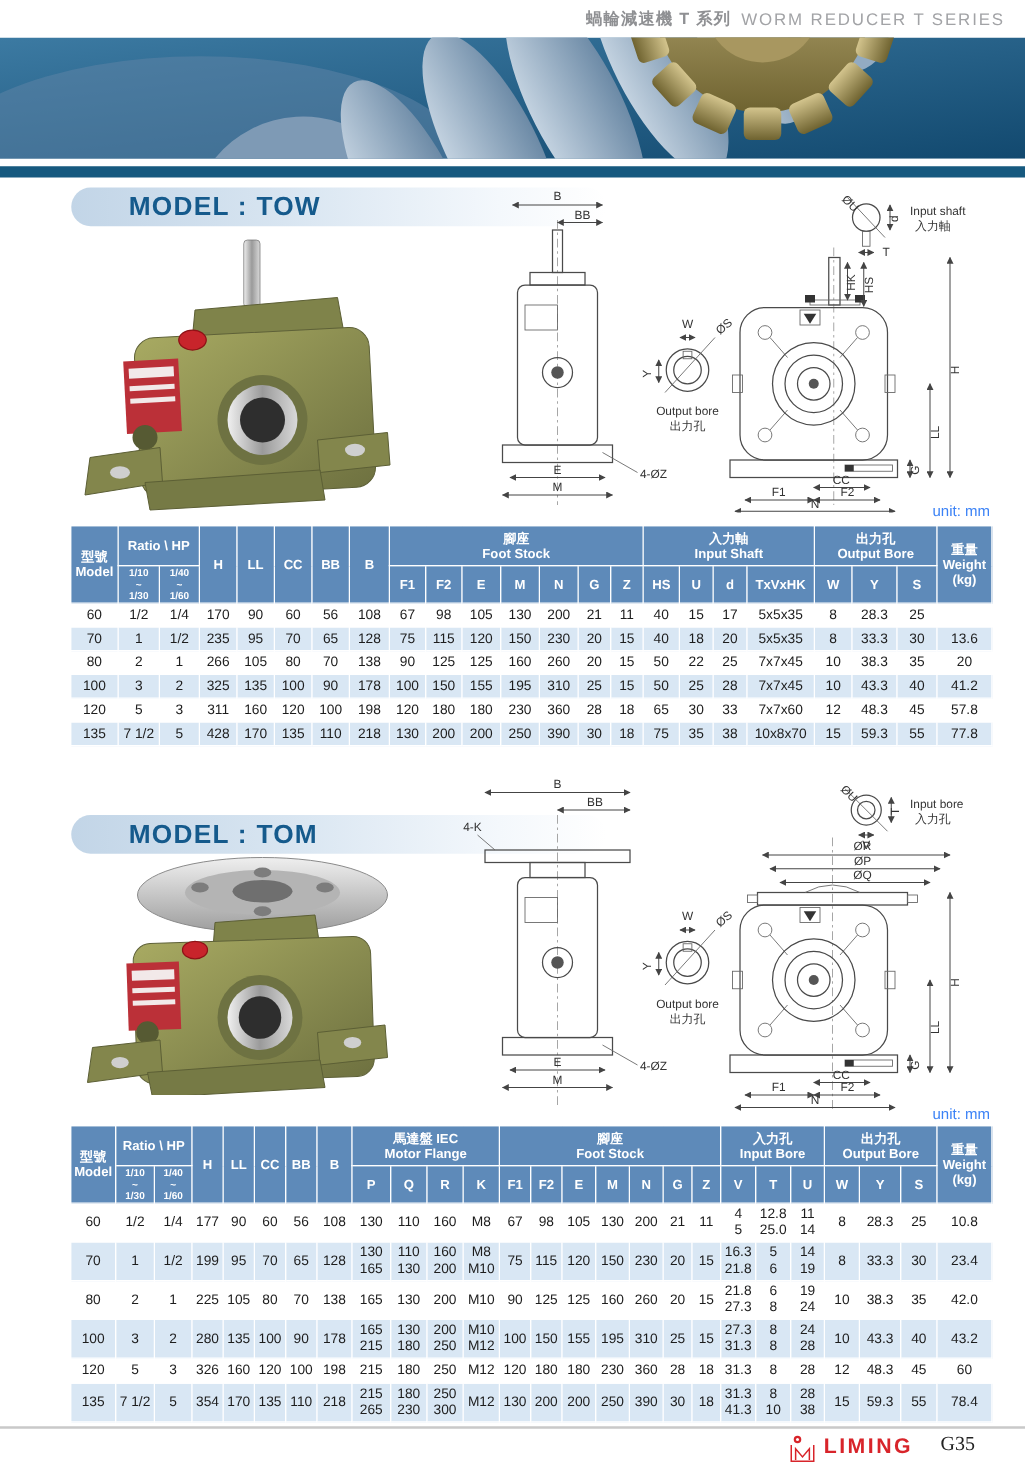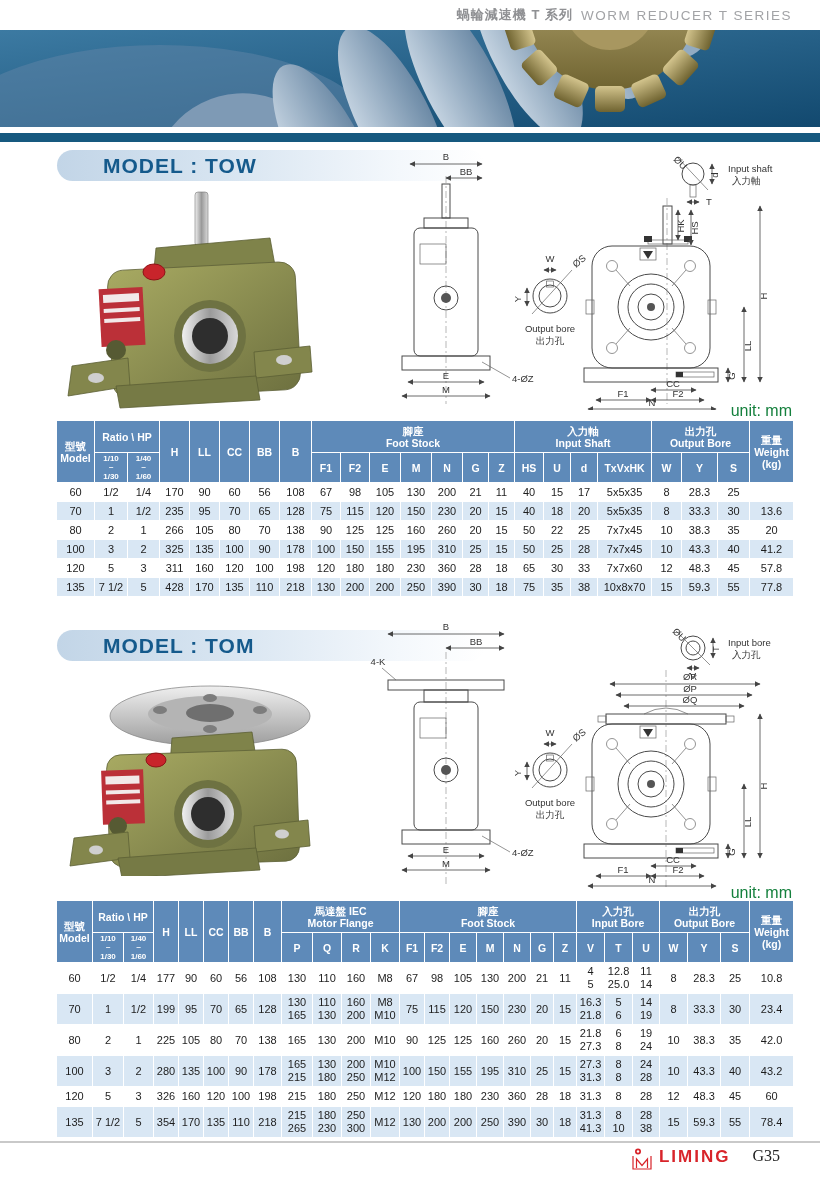--- a/index.html
+++ b/index.html
@@ -1,41 +1,41 @@
 <!DOCTYPE html>
 <html><head>
 <meta charset="utf-8">
 <style>
   html,body{margin:0;padding:0;background:#fff;}
   .page{position:relative;width:820px;height:1179px;background:#fff;overflow:hidden;
         font-family:"Liberation Sans",sans-serif;}
   
   .topbar{position:absolute;top:0;left:0;width:820px;height:30px;display:flex;
-          align-items:center;justify-content:flex-end;padding-right:28px;box-sizing:border-box;}
+          align-items:center;justify-content:flex-end;padding-right:16px;box-sizing:border-box;}
   .topbar .zh{color:#8f9093;font-weight:bold;font-size:13px;letter-spacing:1px;margin-right:8px;}
   .topbar .en{color:#a2a3a6;font-size:13.5px;letter-spacing:1.5px;}
   .hero{position:absolute;top:30px;left:0;width:820px;height:97px;display:block;}
   .divbar{position:absolute;top:133px;left:0;width:820px;height:9px;background:#16597f;}
   
   .banner{position:absolute;left:57px;width:428px;height:31px;border-radius:16px;
           background:linear-gradient(90deg,#c2d5e7 0%,#d8e5f1 40%,#f4f8fc 80%,#ffffff 100%);
           display:flex;align-items:center;}
   .banner span{color:#155a8c;font-size:21px;font-weight:bold;letter-spacing:1px;padding-left:46px;}
-  .b-tow{top:150px;align-items:center;} .b-tom{top:630px;text-align:center;}
+  .b-tow{top:150px;align-items:center;} .b-tom{top:652px;text-align:center;}
   .photo{position:absolute;display:block;}
   .dg{position:absolute;display:block;}
   .dg text{font-size:9.5px;fill:#333;}
   .dg .zhs{font-size:9.5px;}
   .dg .ol{fill:none;stroke:#4a4a4a;stroke-width:1;}
   .dg .thin{fill:none;stroke:#666;stroke-width:.7;}
   .dg .cl{fill:none;stroke:#999;stroke-width:.7;stroke-dasharray:7 3 2 3;}
   .dg .dim{fill:none;stroke:#444;stroke-width:.8;}
   #towDg .dim{marker-start:url(#arA);marker-end:url(#arA);}
   #tomDg .dim{marker-start:url(#arB);marker-end:url(#arB);}
-  .unit{position:absolute;right:28px;color:#15803d;font-size:16px;}
+  .unit{position:absolute;right:28px;color:#3b82f6;font-size:12px;}
   .u-tow{top:402px;} .u-tom{top:884px;}
   
   table.spec{position:absolute;left:56px;width:737px;border-collapse:collapse;table-layout:fixed;}
   .t-tow{top:420px;} .t-tom{top:900px;}
   table.spec th{background:#5e8ab9;color:#fff;font-weight:bold;border:1px solid #fff;
       font-size:10.5px;line-height:12px;white-space:pre-line;padding:1px 0;text-align:center;}
   table.spec th.sub{font-size:8px;line-height:9px;}
   table.spec td{border:1px solid #fff;font-size:11px;color:#1d1d1d;text-align:center;
       white-space:pre-line;line-height:13px;padding:2px 0;}
   table.spec tbody tr:nth-child(even){background:#d9e7f4;}

